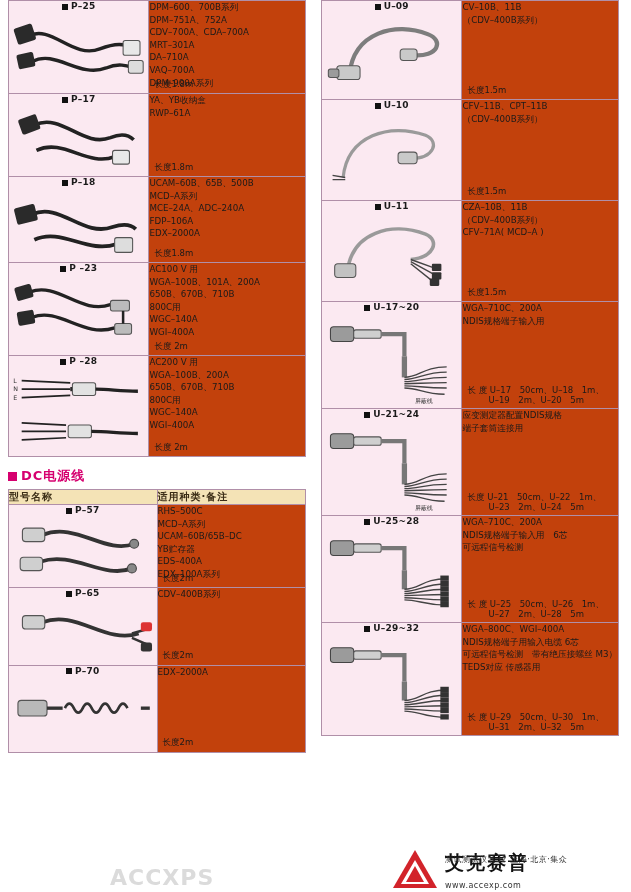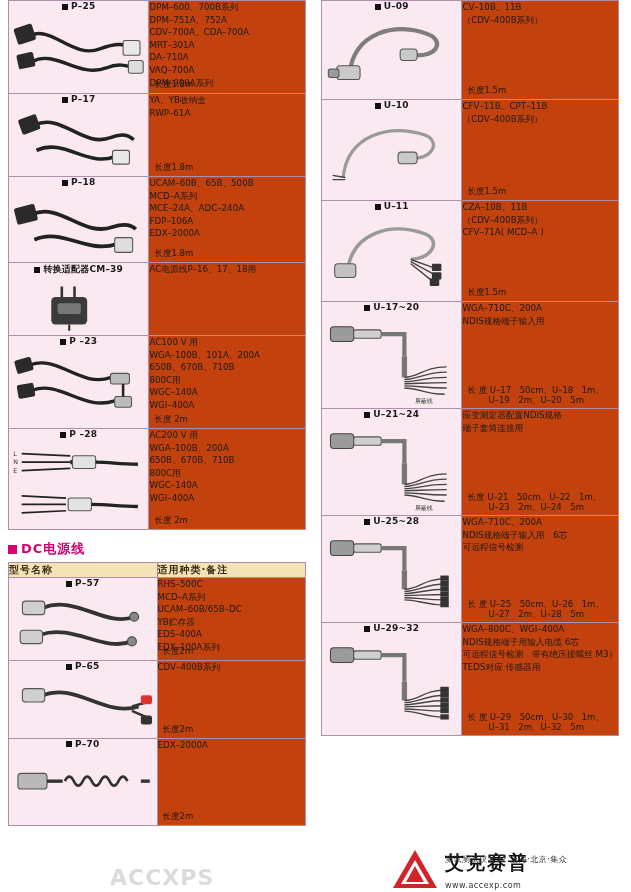--- a/index.html
+++ b/index.html
@@ -177,34 +177,20 @@
         <td class="cell-desc">
           <span class="desc-line">UCAM–60B、65B、500B</span>
           <span class="desc-line">MCD–A系列</span>
           <span class="desc-line">MCE–24A、ADC–240A</span>
           <span class="desc-line">FDP–106A</span>
           <span class="desc-line">EDX–2000A</span>
           <span class="len-abs">长度1.8m</span>
         </td>
       </tr>
 
-      <tr>
-        <td class="cell-label" style="height:72px">
-          <span class="code"><span class="sq"></span><span>转换适配器CM–39</span></span>
-          <svg class="art" viewBox="0 0 132 54">
-            <path d="M50 8 L50 18 M62 8 L62 18" stroke="#333" stroke-width="2.4"></path>
-            <rect x="40" y="18" width="34" height="26" rx="4" fill="#3a3a3a"></rect>
-            <rect x="46" y="24" width="22" height="10" rx="2" fill="#777"></rect>
-            <path d="M57 44 L57 50" stroke="#333" stroke-width="2"></path>
-          </svg>
-        </td>
-        <td class="cell-desc">
-          <span class="desc-line">AC电源线P–16、17、18用</span>
-        </td>
-      </tr>
 
       <tr>
         <td class="cell-label" style="height:92px">
           <span class="code"><span class="sq"></span><span>P –23</span></span>
           <svg class="art" viewBox="0 0 132 72">
             <path d="M20 16 C46 6,68 38,96 28" stroke="#222" stroke-width="3.2" fill="none"></path>
             <rect x="6" y="10" width="16" height="13" rx="2" fill="#2a2a2a" transform="rotate(-16 14 16)"></rect>
             <path d="M22 40 C48 30,70 60,100 50" stroke="#222" stroke-width="3.2" fill="none"></path>
             <rect x="8" y="34" width="16" height="13" rx="2" fill="#2a2a2a" transform="rotate(-10 16 40)"></rect>
             <rect x="96" y="24" width="18" height="10" rx="2" fill="#bbb" stroke="#555"></rect>

